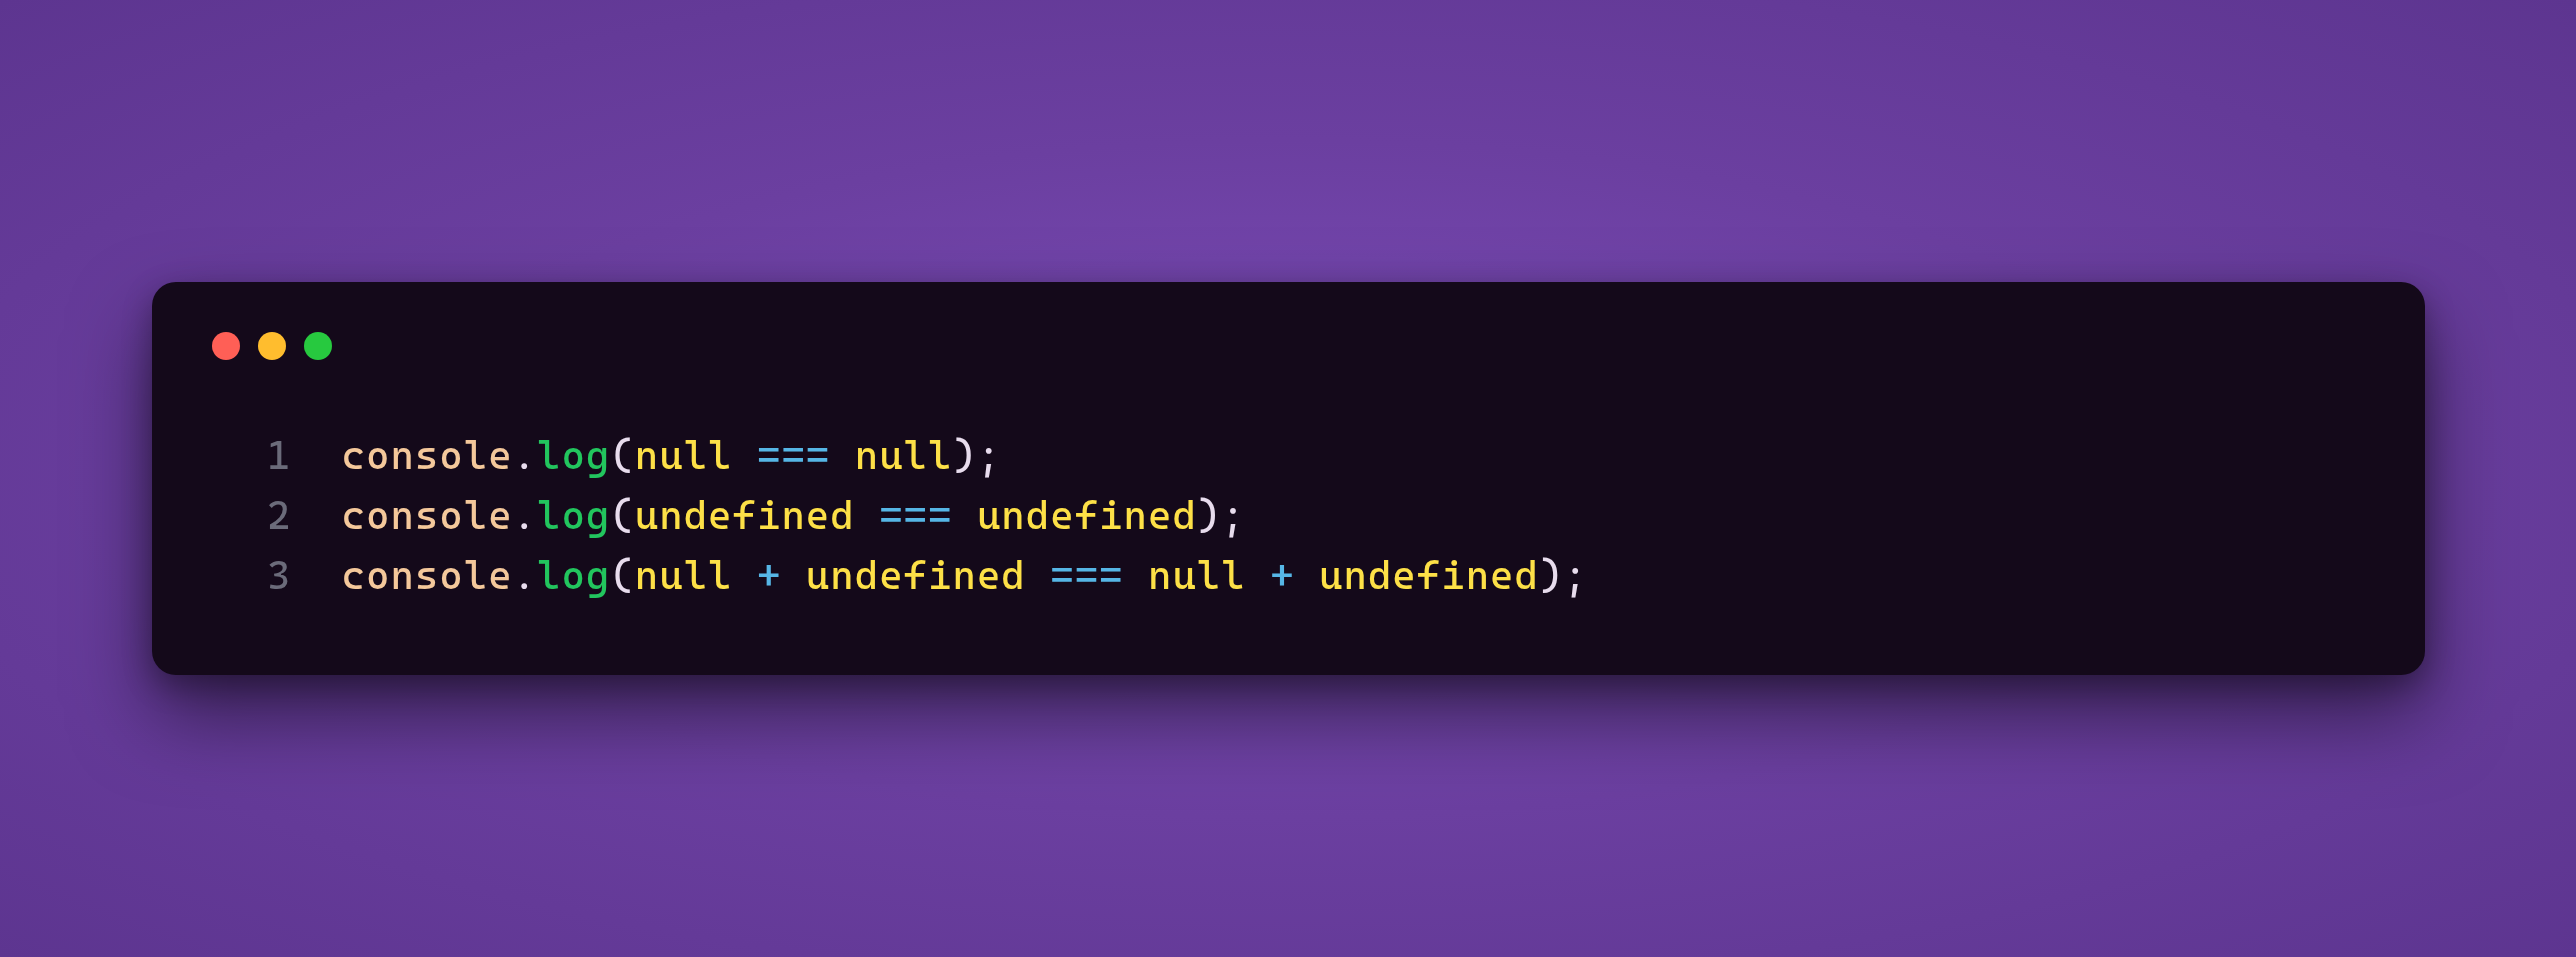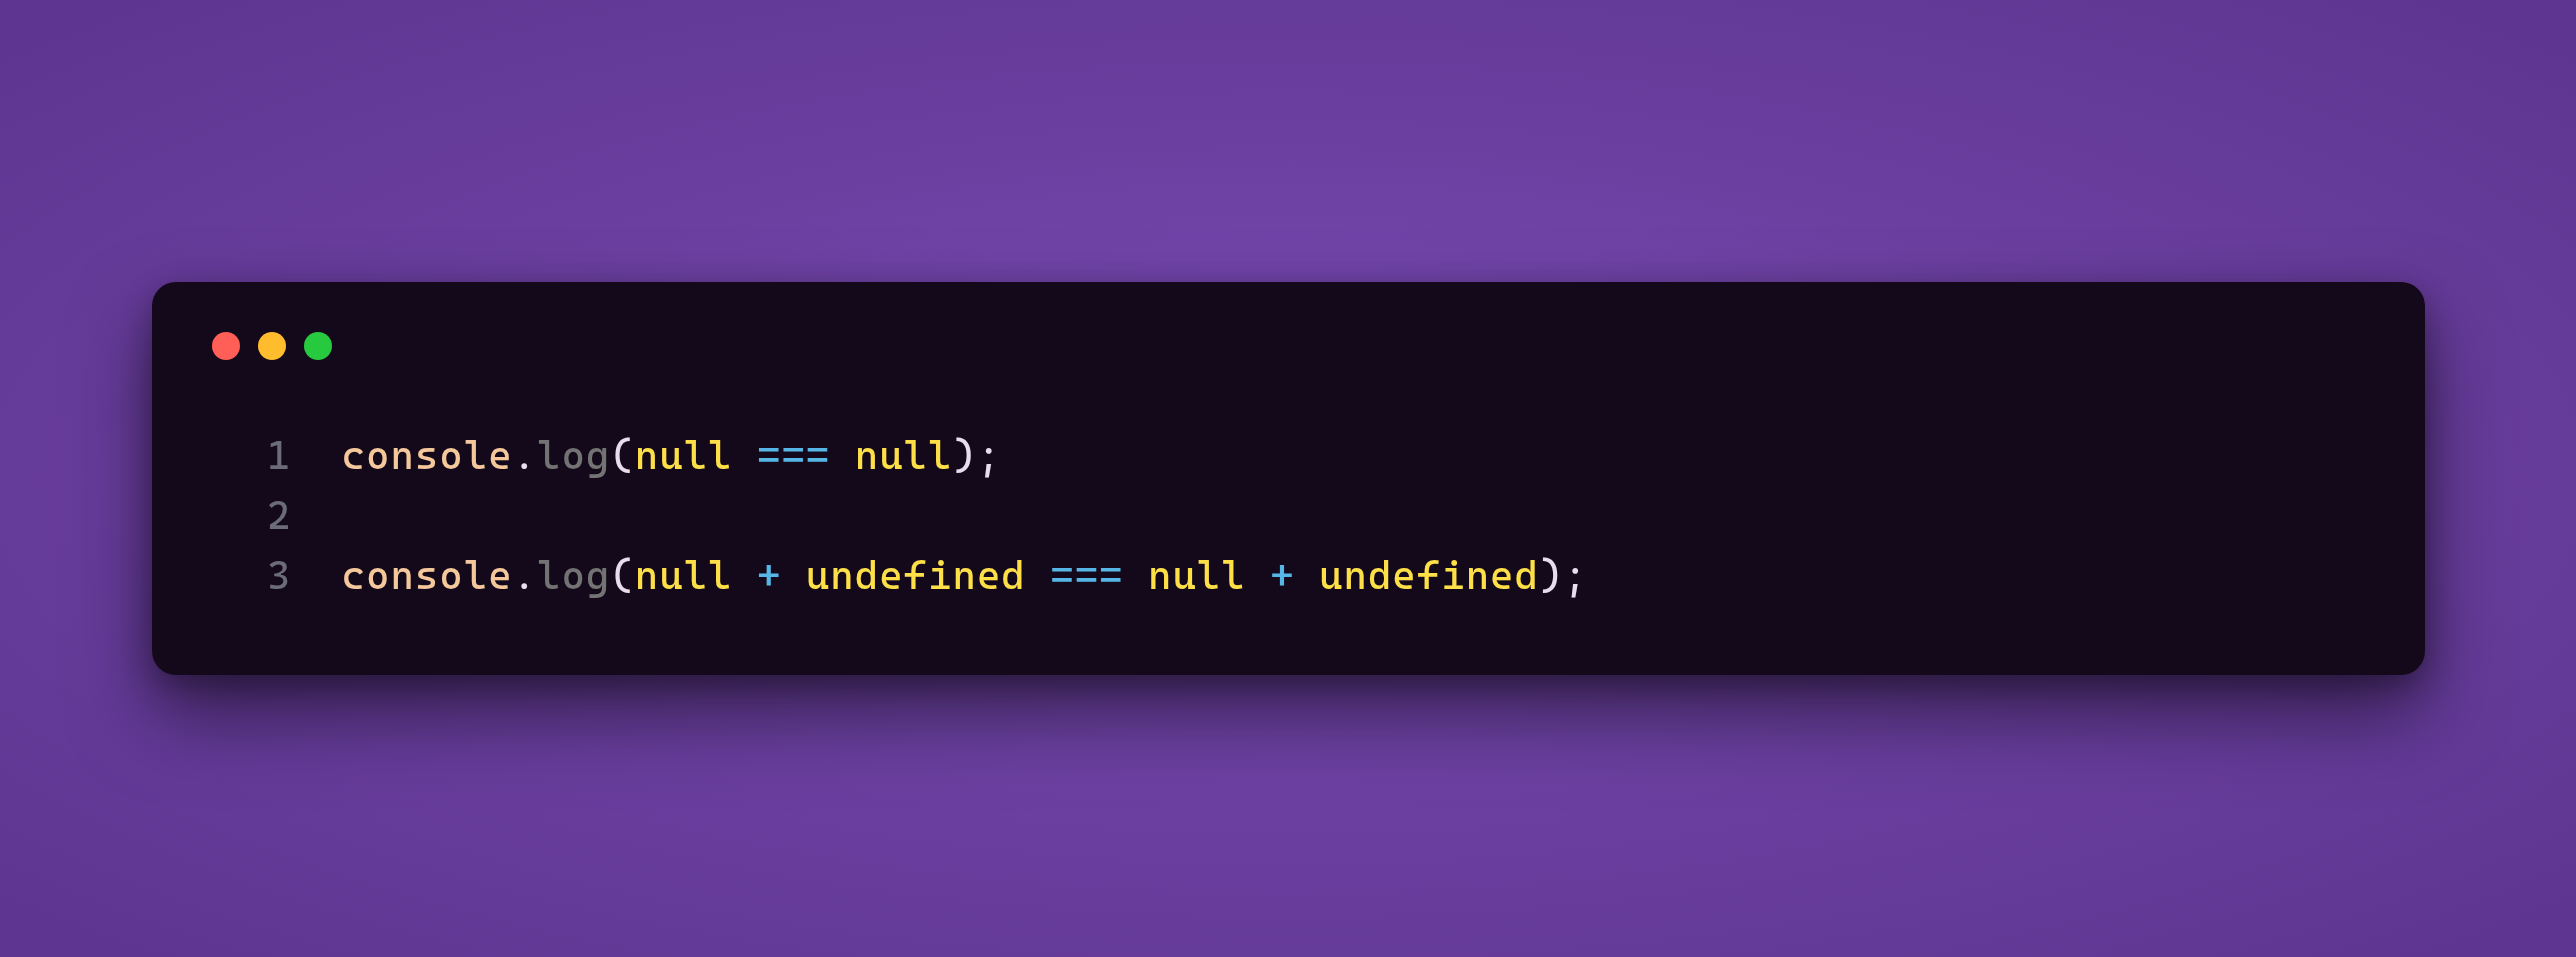--- a/index.html
+++ b/index.html
@@ -46,40 +46,41 @@
       text-align: right;
       user-select: none;
       padding-right: 10px;
     }
     .code {
       white-space: pre;
       padding-left: 40px;
     }
     .tok-obj { color: #F4C89B; margin-top: 20px; }
     .tok-punc { color: #E8DCED; }
-    .tok-method { color: #737373; margin-top: 44px; }
+    .tok-method { color: #22c55e; margin-top: 44px; }
     .tok-keyword { color: #fde047; }
     .tok-op { color: #56B6E6; }
   </style>
 </head>
 <body>
 
 <div class="window">
   <div class="titlebar">
     <div class="dot red"></div>
     <div class="dot yellow"></div>
     <div class="dot green"></div>
   </div>
   <div class="code-area" id="code-area">
       <div class="line">
         <span class="lineno">1</span>
         <span class="code"><span class="tok-obj">console</span><span class="tok-punc">.</span><span class="tok-method">log</span><span class="tok-punc">(</span><span class="tok-keyword">null</span><span class="tok-punc"> </span><span class="tok-op">===</span><span class="tok-punc"> </span><span class="tok-keyword">null</span><span class="tok-punc">);</span></span>
       </div>
       <div class="line">
         <span class="lineno">2</span>
+        <span class="code"><span class="tok-obj">console</span><span class="tok-punc">.</span><span class="tok-method">log</span><span class="tok-punc">(</span><span class="tok-keyword">undefined</span><span class="tok-punc"> </span><span class="tok-op">===</span><span class="tok-punc"> </span><span class="tok-keyword">undefined</span><span class="tok-punc">);</span></span>
       </div>
       <div class="line">
         <span class="lineno">3</span>
         <span class="code"><span class="tok-obj">console</span><span class="tok-punc">.</span><span class="tok-method">log</span><span class="tok-punc">(</span><span class="tok-keyword">null</span><span class="tok-punc"> </span><span class="tok-op">+</span><span class="tok-punc"> </span><span class="tok-keyword">undefined</span><span class="tok-punc"> </span><span class="tok-op">===</span><span class="tok-punc"> </span><span class="tok-keyword">null</span><span class="tok-punc"> </span><span class="tok-op">+</span><span class="tok-punc"> </span><span class="tok-keyword">undefined</span><span class="tok-punc">);</span></span>
       </div>
     </div>
 </div>
 
 
 </body></html>

